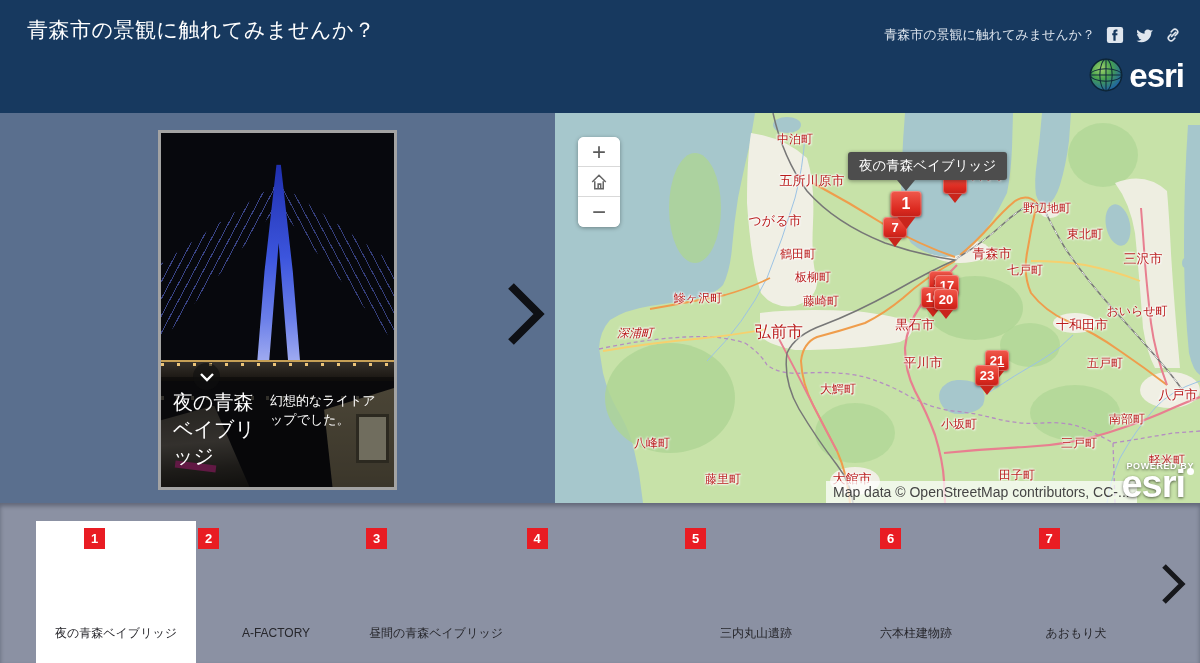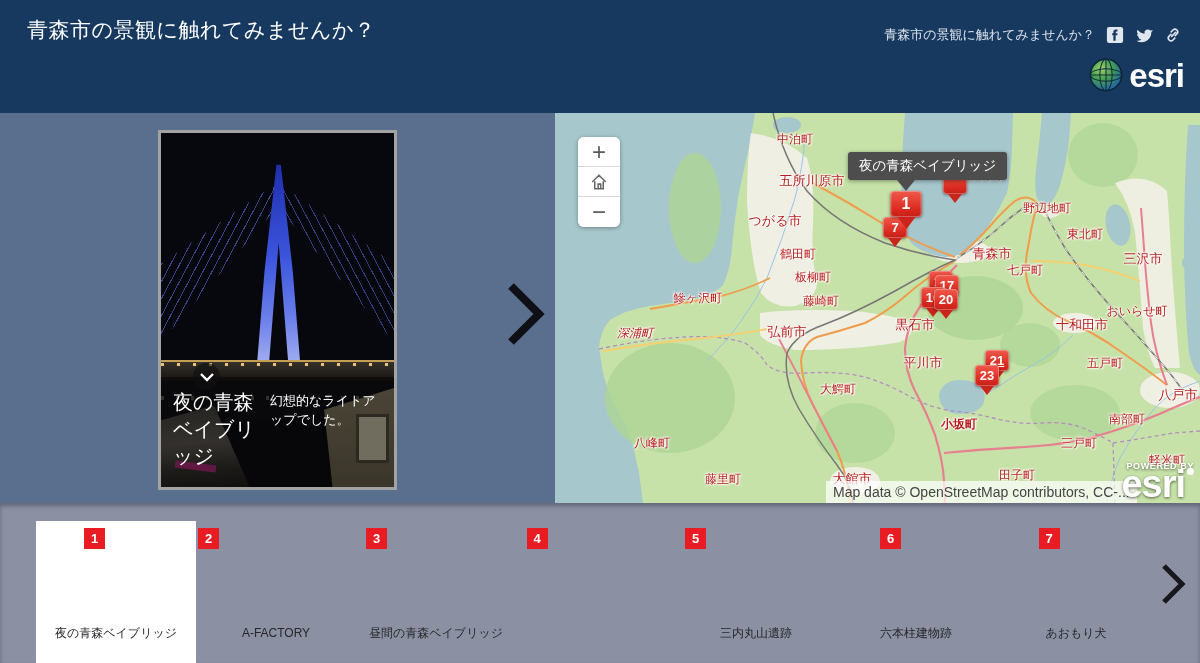--- a/index.html
+++ b/index.html
@@ -299,35 +299,35 @@
           <span class="map-label" style="left: 266px; top: 188px;">藤崎町</span>
           <span class="map-label" style="left: 143px; top: 185px;">鰺ヶ沢町</span>
           <span class="map-label" style="left: 437px; top: 141px; font-size: 13px;">青森市</span>
           <span class="map-label" style="left: 430px; top: 62px;">平内町</span>
           <span class="map-label" style="left: 492px; top: 95px;">野辺地町</span>
           <span class="map-label" style="left: 530px; top: 121px;">東北町</span>
           <span class="map-label" style="left: 588px; top: 146px; font-size: 13px;">三沢市</span>
           <span class="map-label" style="left: 470px; top: 157px;">七戸町</span>
           <span class="map-label" style="left: 582px; top: 198px;">おいらせ町</span>
           <span class="map-label" style="left: 527px; top: 212px; font-size: 13px;">十和田市</span>
-          <span class="map-label" style="left: 232px; top: 219px; font-size: 13px; font-family: Liberation Mono, monospace;">弘前市</span>
+          <span class="map-label" style="left: 224px; top: 219px; font-size: 16px; font-family: Liberation Mono, monospace;">弘前市</span>
           <span class="map-label" style="left: 360px; top: 212px; font-size: 13px;">黒石市</span>
           <span class="map-label" style="left: 80px; top: 220px; font-style: italic;">深浦町</span>
           <span class="map-label" style="left: 283px; top: 276px;">大鰐町</span>
           <span class="map-label" style="left: 368px; top: 250px; font-size: 13px;">平川市</span>
           <span class="map-label" style="left: 550px; top: 250px;">五戸町</span>
           <span class="map-label" style="left: 572px; top: 306px; text-align: center;">南部町</span>
           <span class="map-label" style="left: 623px; top: 282px; font-size: 13px;">八戸市</span>
           <span class="map-label" style="left: 524px; top: 330px;">三戸町</span>
           <span class="map-label" style="left: 462px; top: 362px;">田子町</span>
           <span class="map-label" style="left: 612px; top: 347px;">軽米町</span>
           <span class="map-label" style="left: 97px; top: 330px;">八峰町</span>
           <span class="map-label" style="left: 168px; top: 366px;">藤里町</span>
           <span class="map-label" style="left: 297px; top: 366px; font-size: 13px;">大館市</span>
-          <span class="map-label" style="left: 404px; top: 311px; font-weight: bold;">小坂町</span>
+          <span class="map-label" style="left: 404px; top: 311px;">小坂町</span>
         </div>
       <div id="map-markers">
           <div class="mk" style="left: 400px; top: 60px; z-index: 3;"></div>
           <div class="mk" style="left: 386px; top: 158px; z-index: 3;">19</div>
           <div class="mk" style="left: 392px; top: 162px; z-index: 4;">17</div>
           <div class="mk" style="left: 378px; top: 174px; z-index: 4;">16</div>
           <div class="mk" style="left: 391px; top: 176px; z-index: 5;">20</div>
           <div class="mk" style="left: 442px; top: 237px; z-index: 4; text-decoration: underline;">21</div>
           <div class="mk" style="left: 432px; top: 252px; z-index: 5;">23</div>
           <div class="mk" style="left: 340px; top: 104px; z-index: 7;">7</div>

